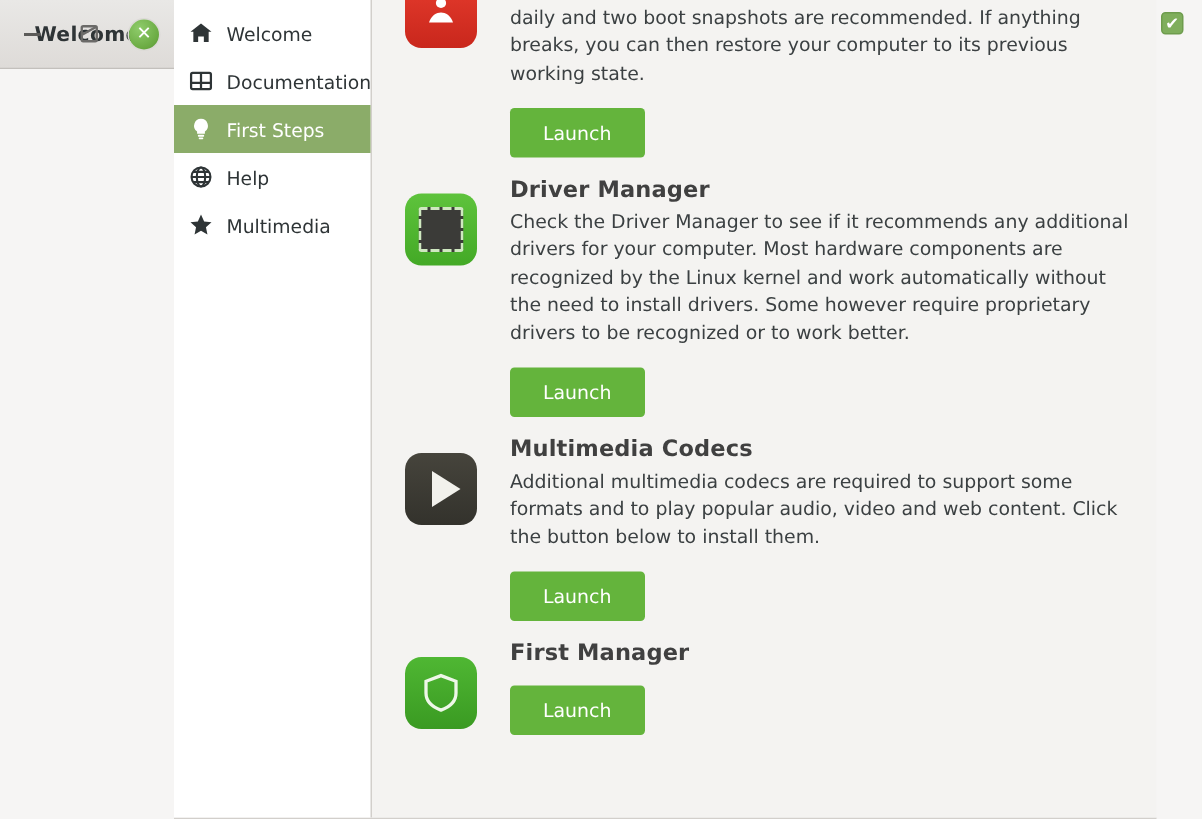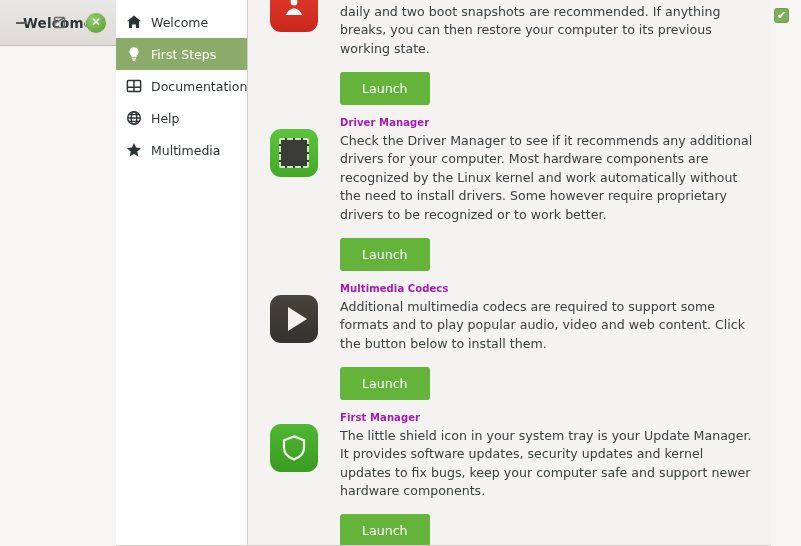--- a/index.html
+++ b/index.html
@@ -132,23 +132,23 @@
     width: 48px; height: 48px;
     flex: 0 0 48px;
     margin-right: 22px;
     margin-top: 12px;
     border-radius: 11px;
     display: flex; align-items: center; justify-content: center;
     position: relative;
   }
   .section-body { flex: 1 1 auto; min-width: 0; }
   .section-title {
-    font-size: 10px;
+    font-size: 15px;
     font-weight: bold;
-    color: #a21caf;
+    color: #404040;
     margin-bottom: 4px;
     letter-spacing: .1px;
   }
   .section-desc {
     font-size: 12.6px;
     line-height: 1.48;
     color: #3b4042;
     max-width: 548px;
   }
   .launch-row {
@@ -255,39 +255,39 @@
 
       <div class="nav-item">
         <span class="nav-icon">
           <svg width="16" height="16" viewBox="0 0 16 16" fill="currentColor">
             <path d="M8 1.6 L1 7.2 h1.9 V14 h3.2 v-3.6 h3.8 V14 h3.2 V7.2 H15 Z"></path>
           </svg>
         </span>
         <span>Welcome</span>
       </div>
 
+      <div class="nav-item">
+        <span class="nav-icon">
+          <svg width="16" height="16" viewBox="0 0 16 16" fill="none" stroke="currentColor" stroke-width="1.5">
+            <rect x="1.4" y="2.6" width="13.2" height="10.8" rx="1"></rect>
+            <path d="M8 2.8 V13.2 M1.6 9.2 H14.4"></path>
+          </svg>
+        </span>
+        <span>Documentation</span>
+      </div>
+
       <div class="nav-item active">
         <span class="nav-icon">
           <svg width="16" height="16" viewBox="0 0 16 16" fill="currentColor">
             <path d="M8 1.2 a4.6 4.6 0 0 0 -2.6 8.4 v1.5 h5.2 V9.6 A4.6 4.6 0 0 0 8 1.2 Z"></path>
             <rect x="5.9" y="11.8" width="4.2" height="1.3" rx=".5"></rect>
             <rect x="6.5" y="13.6" width="3" height="1.3" rx=".5"></rect>
           </svg>
         </span>
         <span>First Steps</span>
-      </div>
-
-      <div class="nav-item">
-        <span class="nav-icon">
-          <svg width="16" height="16" viewBox="0 0 16 16" fill="none" stroke="currentColor" stroke-width="1.5">
-            <rect x="1.4" y="2.6" width="13.2" height="10.8" rx="1"></rect>
-            <path d="M8 2.8 V13.2 M1.6 9.2 H14.4"></path>
-          </svg>
-        </span>
-        <span>Documentation</span>
       </div>
 
       <div class="nav-item">
         <span class="nav-icon">
           <svg width="16" height="16" viewBox="0 0 16 16" fill="none" stroke="currentColor" stroke-width="1.4">
             <circle cx="8" cy="8" r="6.3"></circle>
             <ellipse cx="8" cy="8" rx="2.8" ry="6.3"></ellipse>
             <path d="M1.8 8 H14.2 M2.6 4.6 H13.4 M2.6 11.4 H13.4"></path>
           </svg>
         </span>
@@ -351,21 +351,20 @@
         </div>
 
         <div class="section">
           <div class="section-icon icon-update">
             <svg width="26" height="28" viewBox="0 0 26 28" fill="none" stroke="#eef7e8" stroke-width="2.2">
               <path d="M13 2.4 L23 6.2 V14 c0 6.2 -5 9.6 -10 11.4 C8 23.6 3 20.2 3 14 V6.2 Z"></path>
             </svg>
           </div>
           <div class="section-body">
             <div class="section-title">First Manager</div>
-            <div class="section-desc">The little shield icon in your system tray is your Update Manager. It provides software updates, security updates and kernel updates to fix bugs, keep your computer safe and support newer hardware components.</div>
             <div class="launch-row">
               <button class="launch-btn">Launch</button>
             </div>
           </div>
         </div>
 
       </div>
     </div>
 
   </div>

